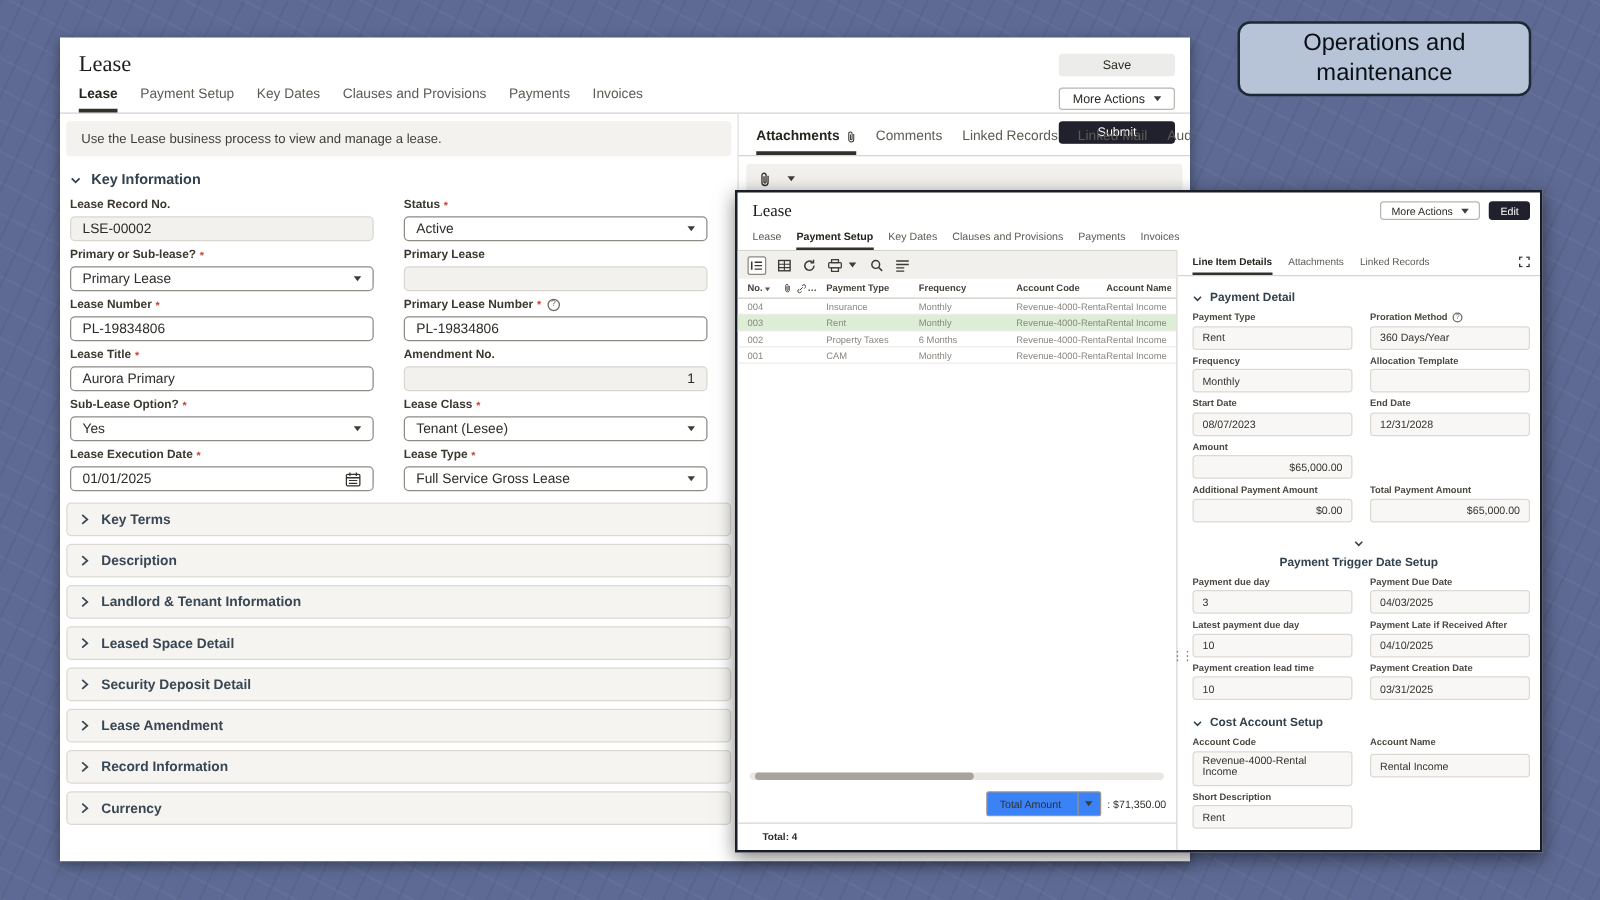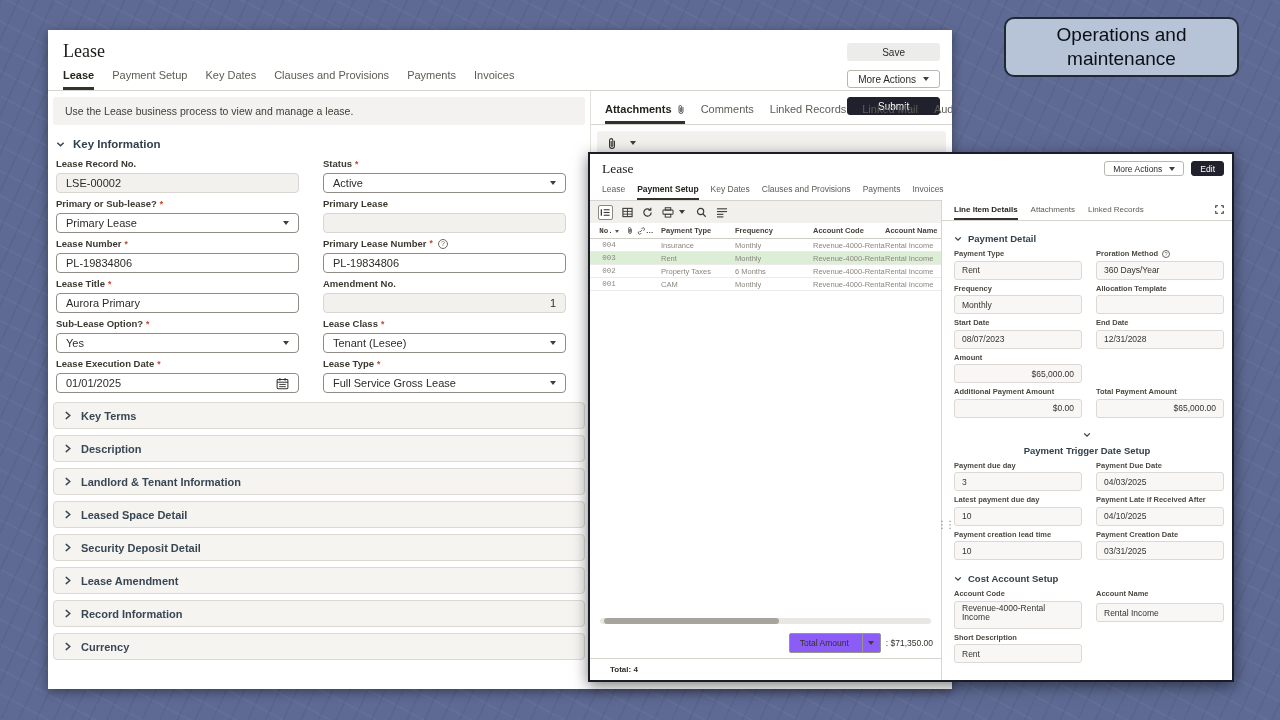--- a/index.html
+++ b/index.html
@@ -13,21 +13,21 @@
     position:relative;
     color:#2e2c28;
   }
   .win { position:absolute; background:#fff; }
 
   
   .tag {
     position:absolute; left:990px; top:17px; width:235px; height:60px;
     background:#b7c3d7; border:2px solid #1f2835; border-radius:10px;
     display:flex; align-items:center; justify-content:center; text-align:center;
-    font-size:19px; line-height:1.25; color:#0a0f16; padding:0 14px;margin-left:14px;
+    font-size:19px; line-height:1.25; color:#0a0f16; padding:0 14px;
   }
 
   
   .btn { display:inline-flex; align-items:center; justify-content:center; border-radius:3px;
          font-family:"Liberation Sans",sans-serif; cursor:pointer; white-space:nowrap; }
   .btn-gray   { background:#ececea; border:1px solid #ececea; color:#2c2a26; }
   .btn-line   { background:#fff; border:1px solid #b9b6b0; color:#2c2a26; }
   .btn-dark   { background:#20212c; border:1px solid #20212c; color:#fff; }
   .caret { width:0; height:0; border-left:3.5px solid transparent; border-right:3.5px solid transparent;
            border-top:4px solid #3f3d38; display:inline-block; margin-left:7px; }
@@ -77,29 +77,29 @@
 
   .fw-left { position:absolute; left:0; top:47px; bottom:0; width:352px; border-right:1px solid #d8d6d1; display:flex; flex-direction:column; }
   .gtoolbar { height:22px; background:#f1f0ed; display:flex; align-items:center; gap:9px; padding:0 8px; color:#3c3a35; }
   .tbico { display:inline-flex; align-items:center; }
   .tbico.boxed { border:1px solid #8a8881; background:#fff; border-radius:2px; padding:1px; }
   .ghead { display:flex; align-items:center; height:16px; font-size:7.5px; font-weight:700; color:#454239;
            border-bottom:1px solid #d0cdc8; padding:0 4px 0 8px; }
   .grow-r { display:flex; align-items:center; height:13px; font-size:7.5px; color:#8b8780;
             border-bottom:1px solid #edebe7; padding:0 4px 0 8px; }
   .grow-r.sel { background:#ddeed6; }
-  .c-no{width:24px; text-align:center; padding-right:2px;font-family:Liberation Mono, monospace;} .c-clip{width:15px; display:flex; justify-content:center;}
+  .c-no{width:24px; text-align:left; padding-right:2px;} .c-clip{width:15px; display:flex; justify-content:center;}
   .c-link{width:20px; display:flex; align-items:center; gap:1px;} .c-pt{width:78px; padding-left:4px;}
   .c-fq{width:78px;} .c-ac{width:72px; overflow:hidden; white-space:nowrap;} .c-an{flex:1; overflow:hidden; white-space:nowrap;}
   .sortcaret { width:0;height:0;border-left:2.5px solid transparent;border-right:2.5px solid transparent;border-top:3px solid #57544e; display:inline-block; margin-left:2px;}
   .gspacer { flex:1; }
   .hscroll { height:6px; margin:0 10px 4px 10px; background:#e9e7e3; border-radius:3px; position:relative; }
   .hthumb { position:absolute; left:4px; top:0; height:6px; width:175px; background:#a7a49e; border-radius:3px; }
   .gsummary { height:30px; display:flex; align-items:center; justify-content:flex-end; gap:5px; padding-right:8px; font-size:8.5px; color:#33312c; }
-  .sumsel { display:flex; height:20px; border:1px solid #98958f; border-radius:2px; overflow:hidden; background:#8b5cf6; }
+  .sumsel { display:flex; height:20px; border:1px solid #98958f; border-radius:2px; overflow:hidden; background:#3b82f6; }
   .sumsel .val { display:flex; align-items:center; padding:0 10px; width:72px; font-size:8.5px; }
   .sumsel .arr { width:18px; border-left:1px solid #98958f; display:flex; align-items:center; justify-content:center; }
   .gtotal { height:22px; border-top:1px solid #d6d4cf; display:flex; align-items:center; padding-left:20px;
             font-size:8px; font-weight:700; color:#2f2d29; }
 
   .fw-right { position:absolute; left:352px; top:47px; right:0; bottom:0; }
   .ptabs { display:flex; align-items:flex-end; height:20px; border-bottom:1px solid #d6d4cf; padding:0 8px 0 12px; font-size:8px; }
   .ptabs .tab { margin-right:13px; padding-bottom:4px; border-bottom-width:2px; }
   .ptabs .edge { margin-left:auto; padding-bottom:4px; }
   .panel-body { padding:6px 12px 0 12px; }

